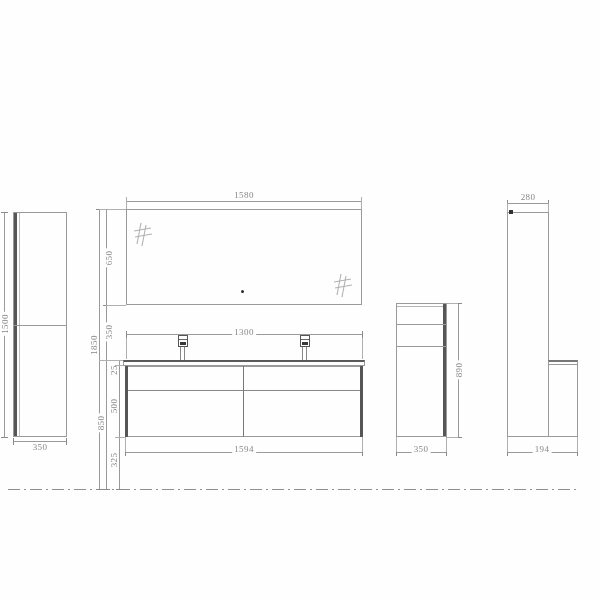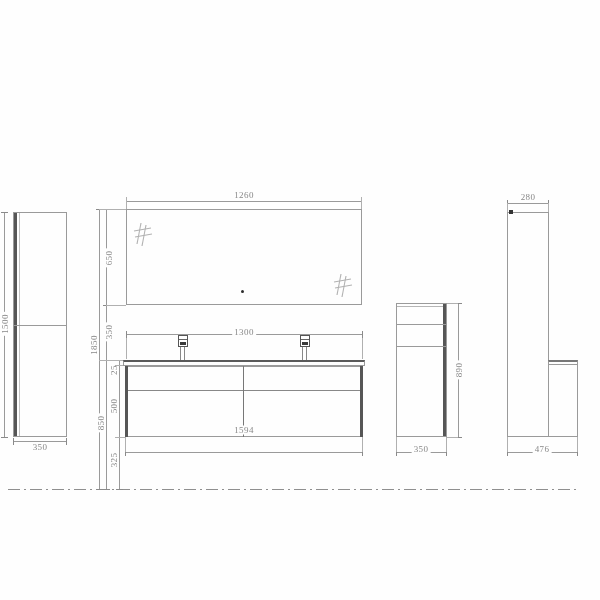--- a/index.html
+++ b/index.html
@@ -92,21 +92,21 @@
         <line x1="3" y1="17" x2="20" y2="14"></line>
     </g>
   </svg>
   <div class="dot" style="left:241px;top:290px;"></div>
 
   <div class="hl" style="left:126px;top:201px;width:236px;"></div>
   <div class="tickv" style="left:126px;top:198px;"></div>
   <div class="tickv" style="left:361px;top:198px;"></div>
   <div class="vl ext" style="left:126px;top:197px;height:12px;"></div>
   <div class="vl ext" style="left:361px;top:197px;height:12px;"></div>
-  <span class="lab" style="left:244px;top:195px;">1260</span>
+  <span class="lab" style="left:244px;top:195px;">1580</span>
 
   <div class="rect" style="left:123px;top:360px;width:242px;height:6px;border-top:2px solid #5a5a5a;"></div>
 
   <div class="faucet-head" style="left:178px;top:335px;">
     <div class="faucet-stripe" style="top:3px;"></div>
     <div class="faucet-band" style="bottom:1px;"></div>
   </div>
   <div class="faucet-stem" style="left:180px;top:347px;"></div>
   <div class="faucet-head" style="left:300px;top:335px;">
     <div class="faucet-stripe" style="top:3px;"></div>
@@ -125,21 +125,21 @@
   <div class="tickv" style="left:362px;top:331px;"></div>
   <div class="vl ext" style="left:126px;top:338px;height:21px;"></div>
   <div class="vl ext" style="left:362px;top:338px;height:21px;"></div>
   <span class="lab" style="left:244px;top:332px;">1300</span>
 
   <div class="hl" style="left:125px;top:452px;width:238px;"></div>
   <div class="tickv" style="left:125px;top:449px;"></div>
   <div class="tickv" style="left:362px;top:449px;"></div>
   <div class="vl ext" style="left:125px;top:437px;height:15px;"></div>
   <div class="vl ext" style="left:362px;top:437px;height:15px;"></div>
-  <span class="lab" style="left:244px;top:430px;">1594</span>
+  <span class="lab" style="left:244px;top:449px;">1594</span>
 
   <div class="rect" style="left:396px;top:303px;width:51px;height:134px;"></div>
   <div class="hl" style="left:397px;top:306px;width:49px;background:#b5b5b5;"></div>
   <div class="el dark" style="left:443px;top:304px;width:3px;height:132px;"></div>
   <div class="hl" style="left:396px;top:324px;width:51px;"></div>
   <div class="hl" style="left:396px;top:346px;width:51px;"></div>
 
   <div class="vl" style="left:458px;top:303px;height:134px;"></div>
   <div class="tickh" style="left:455px;top:303px;"></div>
   <div class="tickh" style="left:455px;top:437px;"></div>
@@ -165,15 +165,15 @@
   <div class="tickv" style="left:548px;top:200px;"></div>
   <div class="vl ext" style="left:507px;top:203px;height:9px;"></div>
   <div class="vl ext" style="left:548px;top:203px;height:9px;"></div>
   <span class="lab" style="left:528px;top:197px;">280</span>
 
   <div class="hl" style="left:507px;top:452px;width:71px;"></div>
   <div class="tickv" style="left:507px;top:449px;"></div>
   <div class="tickv" style="left:577px;top:449px;"></div>
   <div class="vl ext" style="left:507px;top:437px;height:15px;"></div>
   <div class="vl ext" style="left:577px;top:437px;height:15px;"></div>
-  <span class="lab" style="left:542px;top:449px;">476</span>
+  <span class="lab" style="left:542px;top:449px;">194</span>
 
 </div>
 
 </body></html>

